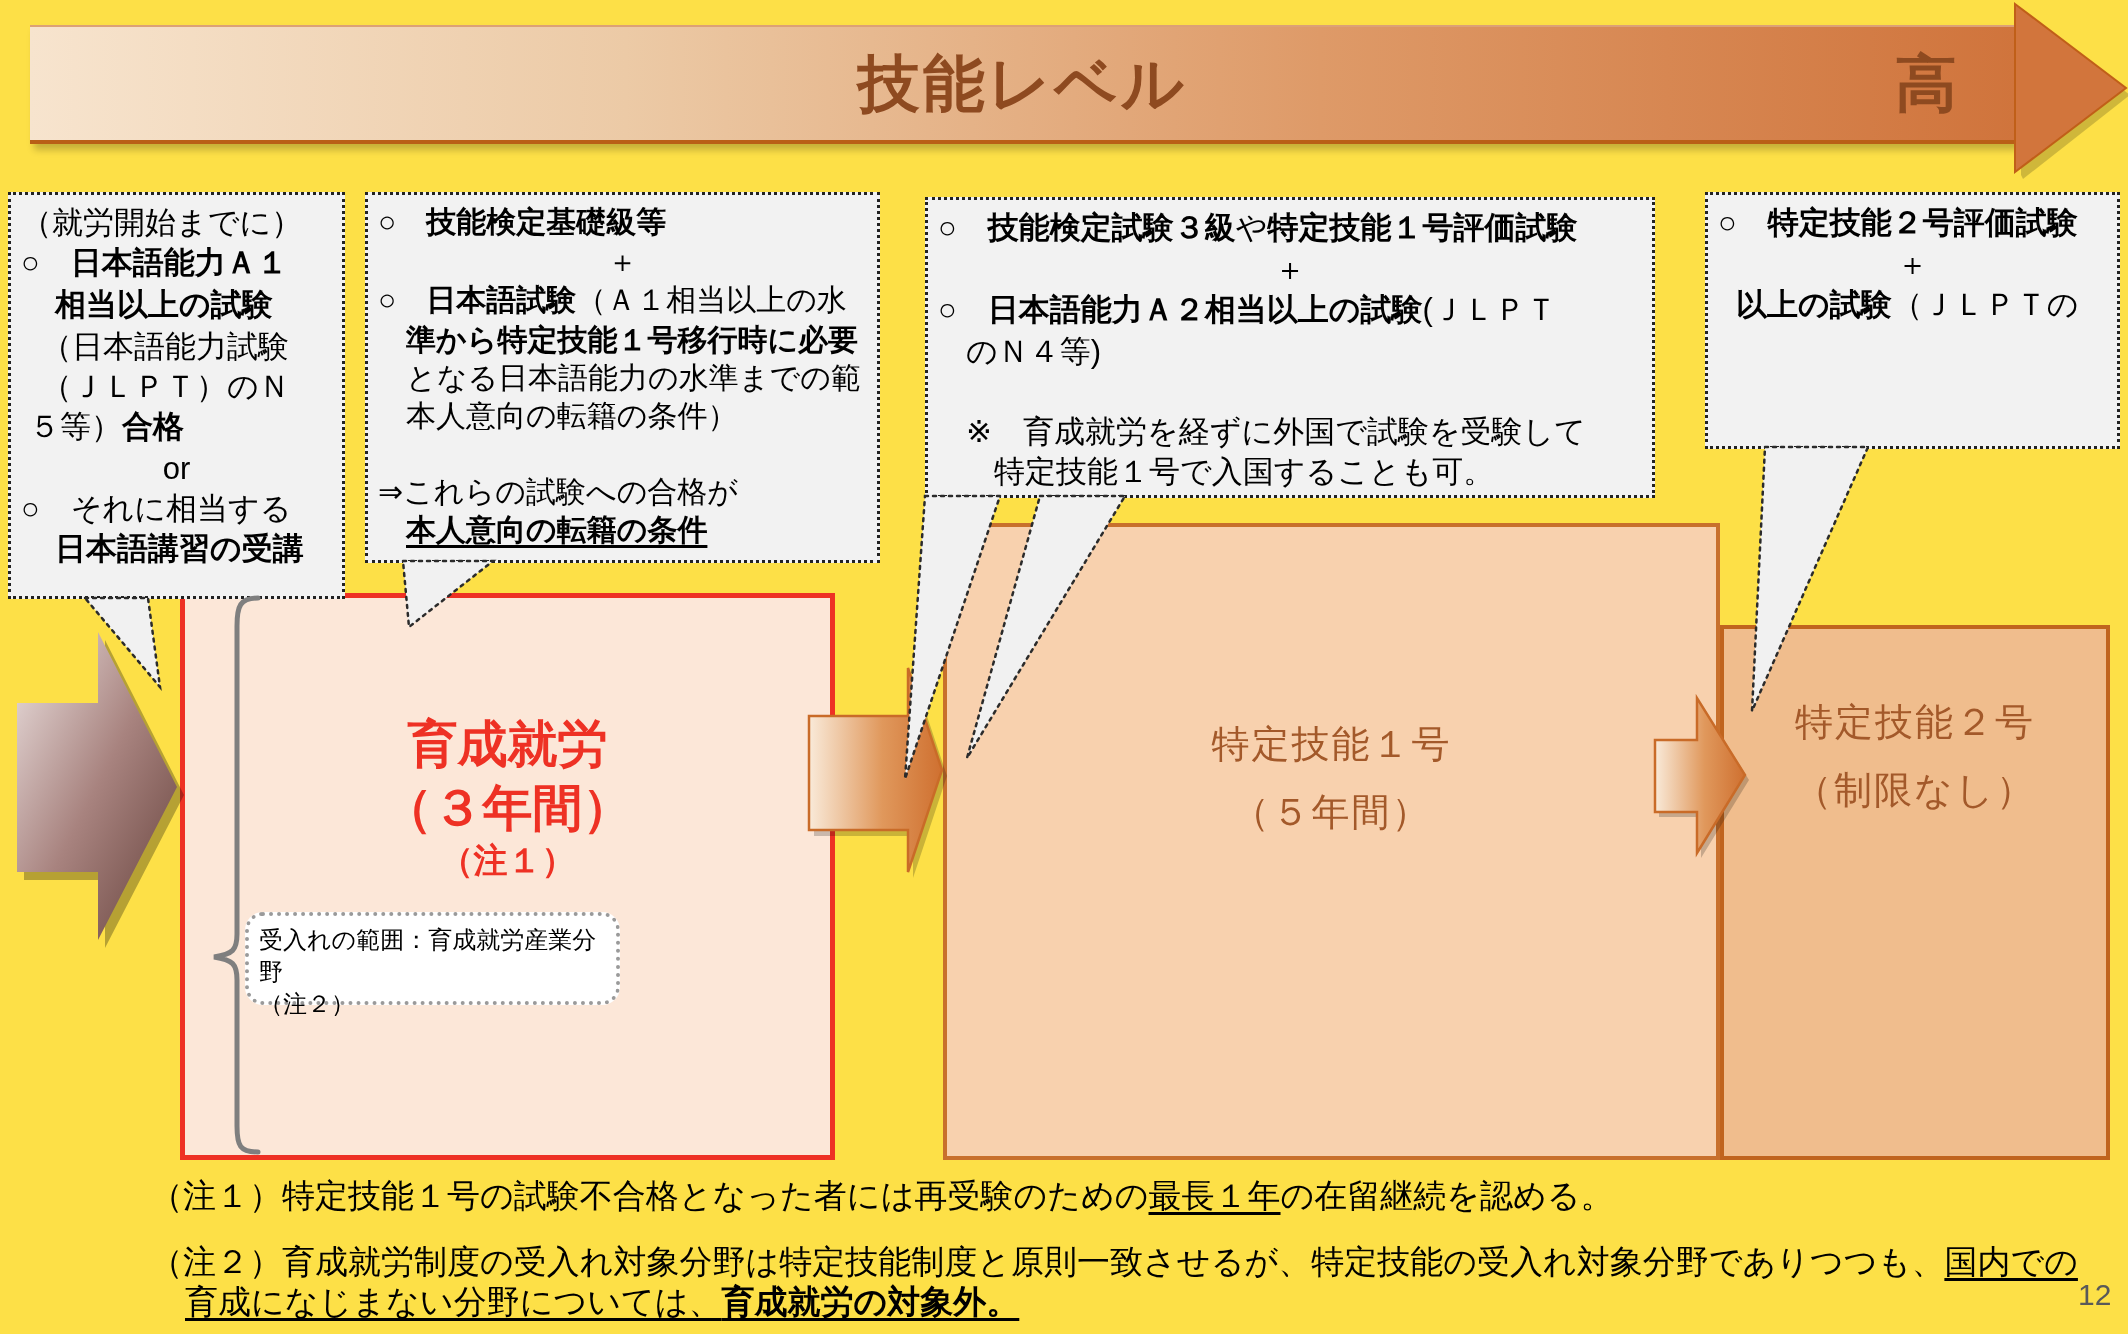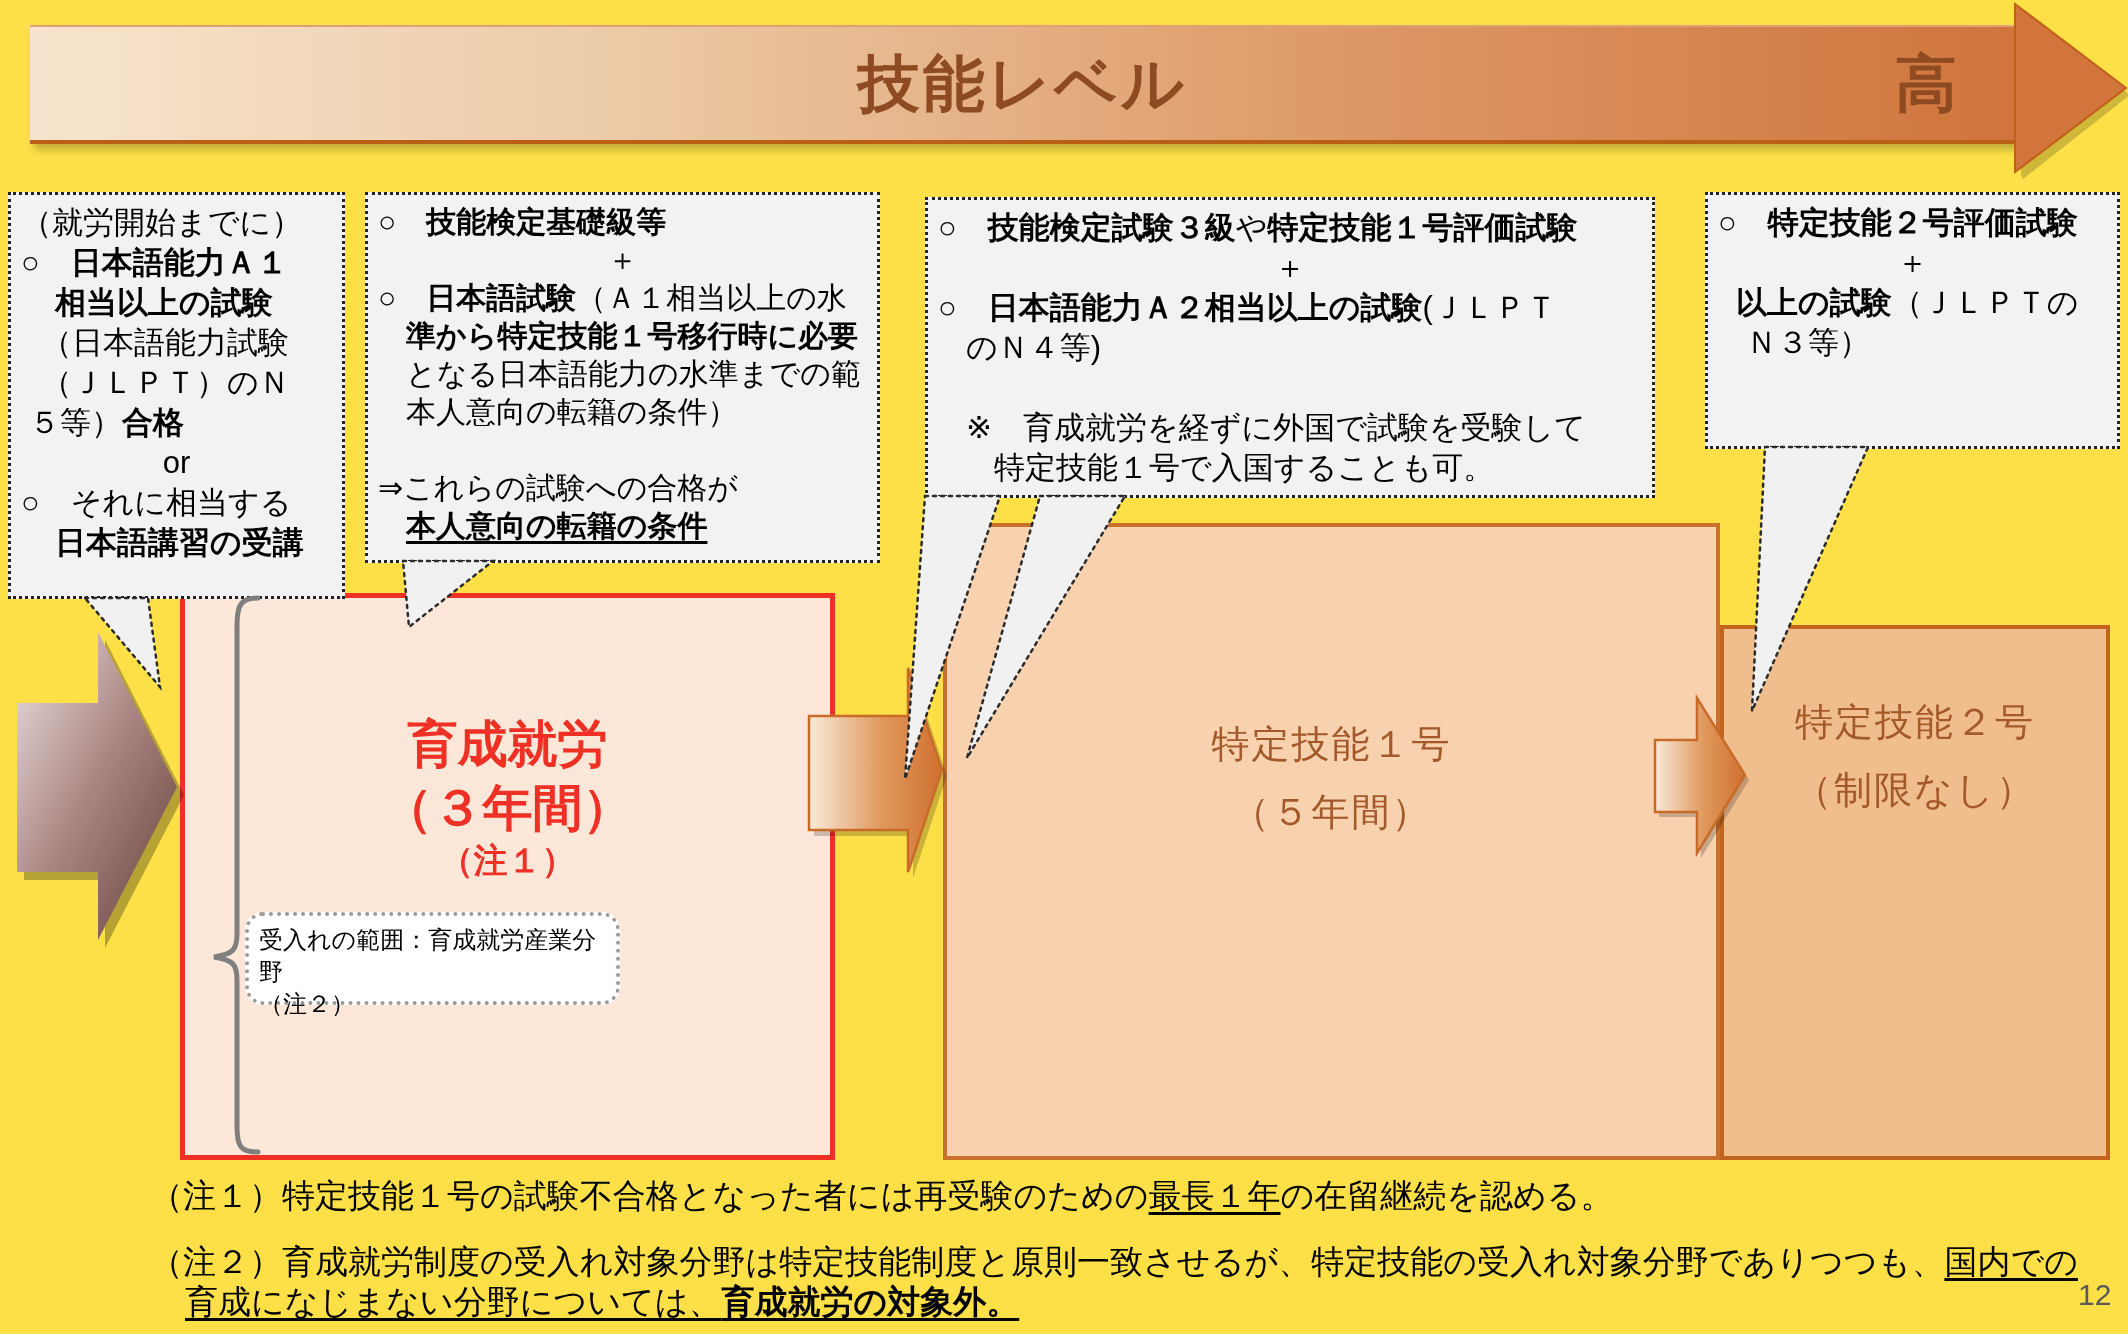--- a/index.html
+++ b/index.html
@@ -19,21 +19,21 @@
   }
   .banner-title{font-size:62px;font-weight:700;color:var(--banner-text);letter-spacing:3px;}
   .banner-high{position:absolute;left:1865px;top:0;height:113px;display:flex;align-items:center;
     font-size:62px;font-weight:700;color:var(--banner-text);}
   
   .callout{
     position:absolute;background:var(--callout-bg);border:3px dotted #222;
     box-sizing:border-box;padding:8px 10px;font-size:31px;line-height:40px;z-index:3;
   }
   .callout .ln{white-space:nowrap;}
-  .b{font-weight:700;}
+  .b{font-weight:700;font-family:Liberation Mono, monospace;}
   .u{text-decoration:underline;text-underline-offset:5px;}
   #callout2{font-size:30px;line-height:38px;}
   #callout4{line-height:40px;}
   
   .mainbox{position:absolute;box-sizing:border-box;z-index:1;}
   #box-ikusei{left:180px;top:593px;width:655px;height:567px;background:var(--ikusei-fill);border:5px solid var(--red);}
   #box-ss1{left:943px;top:523px;width:777px;height:637px;background:var(--ss1-fill);border:4px solid var(--ss-border);}
   #box-ss2{left:1720px;top:625px;width:390px;height:535px;background:var(--ss2-fill);border:4px solid var(--ss-border2);}
   .ikusei-title{
     position:absolute;left:180px;top:712px;width:655px;text-align:center;z-index:2;
@@ -121,21 +121,20 @@
       <div class="ln"><span>○　</span><span class="b">日本語能力Ａ２相当以上の試験</span><span>(ＪＬＰＴ</span></div>
       <div class="ln" style="padding-left: 28px;"><span>のＮ４等)</span></div>
       <div class="ln"><span>　</span></div>
       <div class="ln" style="padding-left: 28px;"><span>※　育成就労を経ずに外国で試験を受験して</span></div>
       <div class="ln" style="padding-left: 56px;"><span>特定技能１号で入国することも可。</span></div>
     </div>
   <div class="callout" id="callout4" style="left:1705px;top:192px;width:415px;height:257px;">
       <div class="ln"><span>○　</span><span class="b">特定技能２号評価試験</span></div>
       <div class="ln" style="text-align: center;"><span>＋</span></div>
       <div class="ln" style="padding-left: 18px;"><span class="b">以上の試験</span><span>（ＪＬＰＴの</span></div>
-      <div class="ln" style="padding-left: 28px;"><span>Ｎ３等）</span></div>
     </div>
 
   <div class="note" id="note1"><span>（注１）特定技能１号の試験不合格となった者には再受験のための</span><span class="u">最長１年</span><span>の在留継続を認める。</span></div>
   <div class="note" id="note2">
     <div class="ln1"><span>（注２）育成就労制度の受入れ対象分野は特定技能制度と原則一致させるが、特定技能の受入れ対象分野でありつつも、</span><span class="u">国内での</span></div>
     <div class="ln2"><span class="u">育成になじまない分野については、</span><span class="b u">育成就労の対象外。</span></div>
   </div>
   <div class="pagenum">12</div>
 
   <svg class="overlay" width="2128" height="1334" viewBox="0 0 2128 1334">

